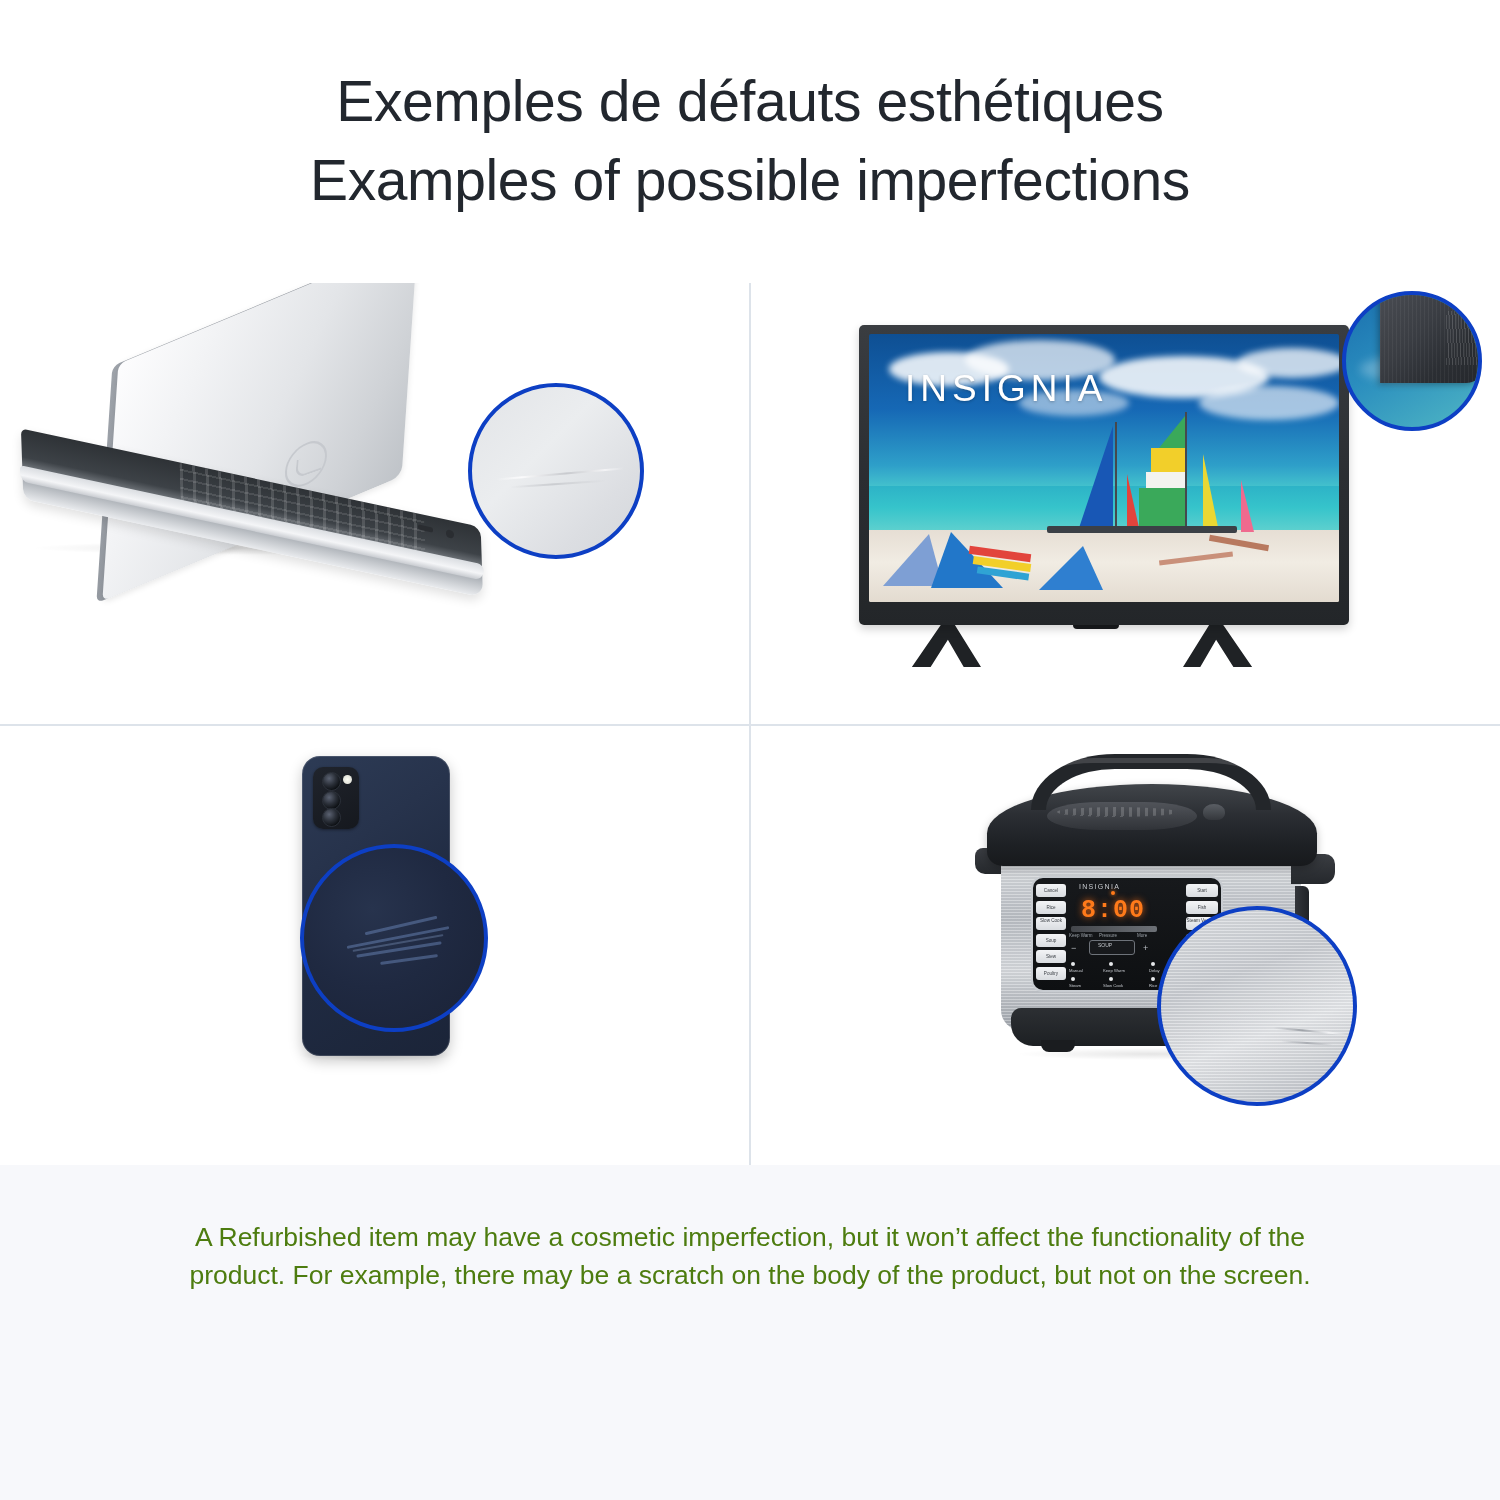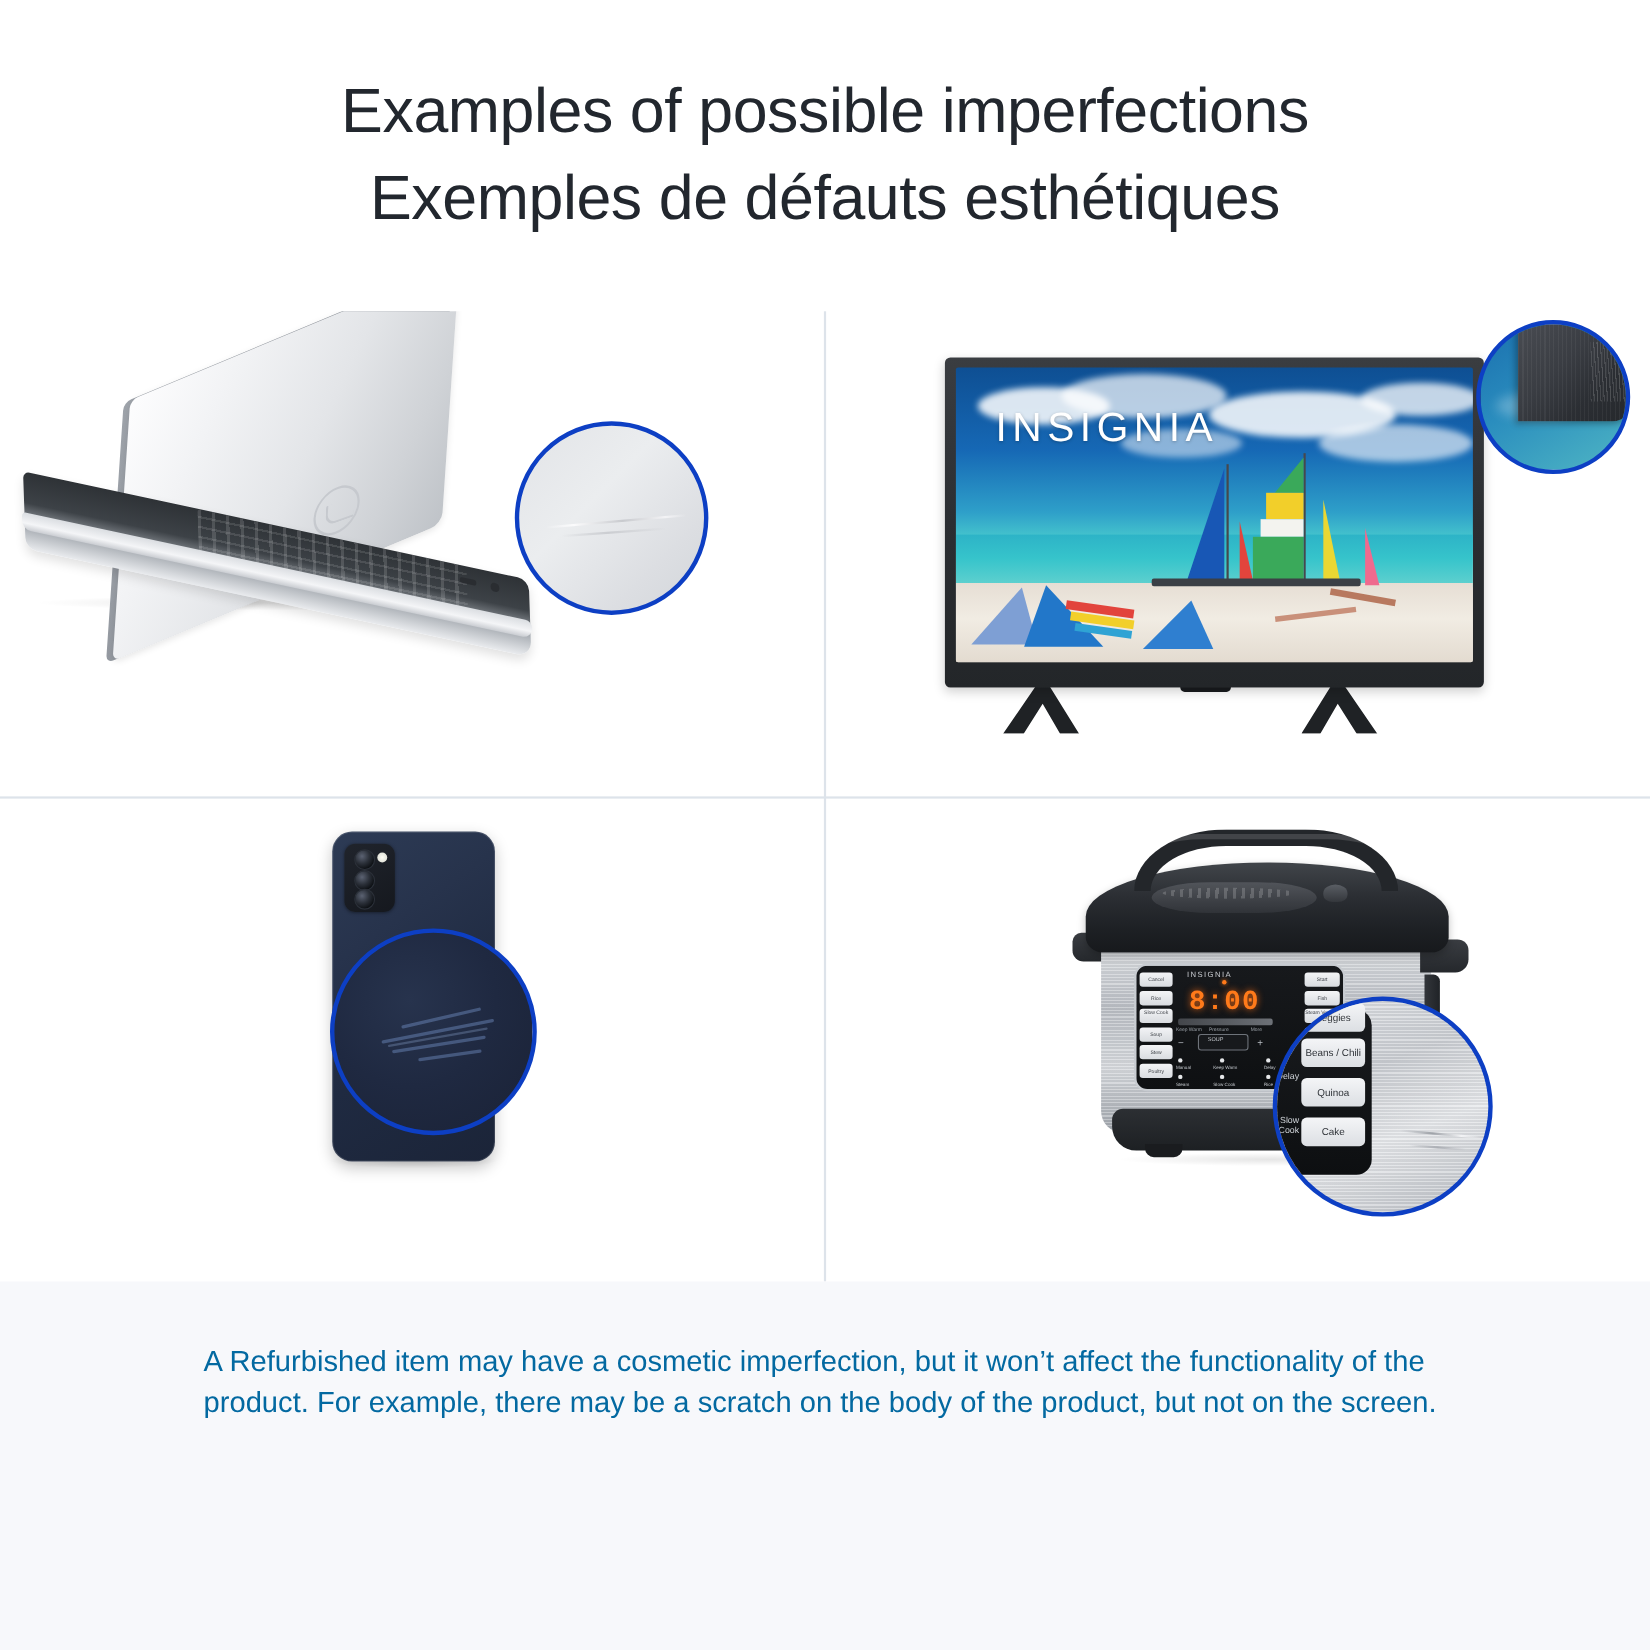--- a/index.html
+++ b/index.html
@@ -367,31 +367,31 @@
     background:radial-gradient(ellipse at center, rgba(0,0,0,.10), rgba(0,0,0,0) 72%);}
 
   
   .footer{
     position:absolute; left:0; top:1165px; width:1500px; height:335px;
     background:#f7f8fb;
     display:flex; flex-direction:column; align-items:center;
     padding-top:54px;
   }
   .footer p{
-    width:1130px; text-align:left;
-    font-size:26.5px; line-height:1.42; color:#0369a1; font-weight:400;
+    width:1130px; text-align:center;
+    font-size:26.5px; line-height:1.42; color:#4d7c0f; font-weight:400;
   }
   .footer p.fr{ margin-top:26px; }
 </style>
 </head>
 <body>
 
 <div class="header">
+  <div class="title-line">Exemples de défauts esthétiques</div>
   <div class="title-line">Examples of possible imperfections</div>
-  <div class="title-line">Exemples de défauts esthétiques</div>
 </div>
 
 <div class="grid">
   <div class="vdiv"></div>
   <div class="hdiv"></div>
 
   <div class="cell cell-tl">
     <div class="laptop-wrap">
       <div class="laptop-shadow"></div>
       <div class="lid-edge"></div>
@@ -567,28 +567,20 @@
           <div class="dlbl" style="left:34px; top:8px;">Keep Warm</div>
           <div class="dlbl" style="left:80px; top:8px;">Delay</div>
           <div class="dlbl" style="left:0px;  top:23px;">Steam</div>
           <div class="dlbl" style="left:34px; top:23px;">Slow Cook</div>
           <div class="dlbl" style="left:80px; top:23px;">Rice</div>
         </div>
       </div>
 
       <div class="mag mag-cooker">
         <div class="mag-c-brush"></div>
-        <div class="mag-c-panel">
-          <div class="mag-c-btn mcb0">Veggies</div>
-          <div class="mag-c-btn mcb1">Beans / Chili</div>
-          <div class="mag-c-btn mcb2">Quinoa</div>
-          <div class="mag-c-btn mcb3">Cake</div>
-          <div class="mag-c-side mcs1">Delay</div>
-          <div class="mag-c-side mcs2">Slow Cook</div>
-        </div>
         <div class="mag-c-scratch"></div>
         <div class="mag-c-scratch2"></div>
       </div>
     </div>
   </div>
 </div>
 
 <div class="footer">
   <p class="en">A Refurbished item may have a cosmetic imperfection, but it won’t affect the functionality of the product. For example, there may be a scratch on the body of the product, but not on the screen.</p>
 </div>

